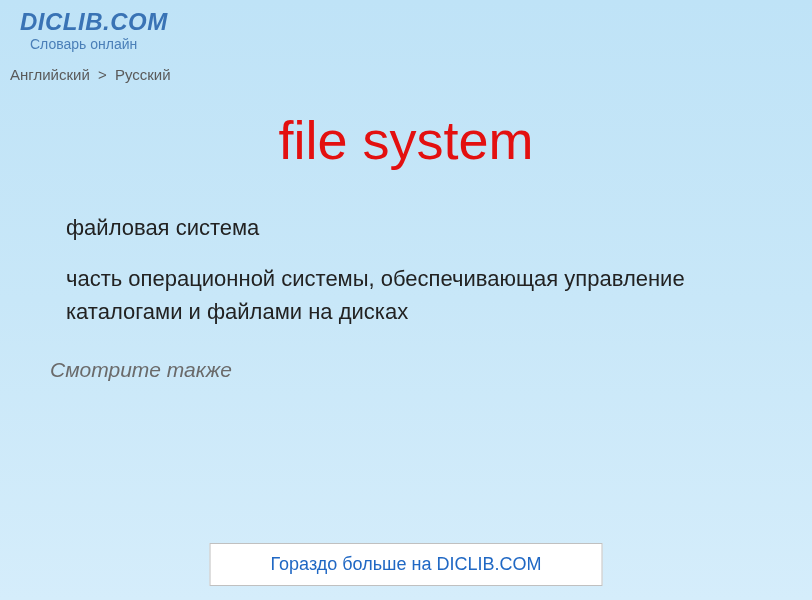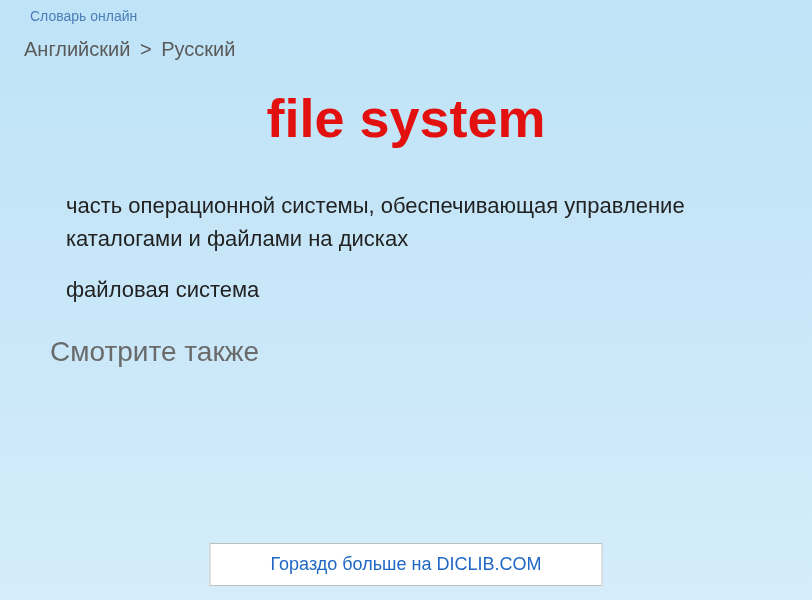--- a/index.html
+++ b/index.html
@@ -25,32 +25,32 @@
       font-style: italic;
       letter-spacing: 0.5px;
     }
     .site-subtitle {
       color: #4a7fb8;
       font-size: 14px;
       margin-top: 0;
       padding-left: 10px;
     }
     .breadcrumb {
-      padding: 10px 10px 6px 24px;
+      padding: 10px 10px 6px 10px;
       color: #5a5a5a;
-      font-size: 20px;
+      font-size: 15px;
     }
     .breadcrumb-sep {
       margin: 0 4px;
     }
     .term {
       text-align: center;
       color: #e31010;
       font-size: 54px;
-      font-weight: bold;
+      font-weight: normal;
       margin-top: 20px;
       margin-bottom: 40px;
     }
     .content {
       padding: 0 50px;
     }
     .category {
       color: #6a6a6a;
       font-style: italic;
       font-size: 19px;
@@ -58,50 +58,52 @@
     }
     .definition {
       color: #222;
       font-size: 22px;
       line-height: 1.5;
       margin-bottom: 18px;
       padding-left: 16px;
     }
     .see-also {
       color: #6a6a6a;
-      font-size: 28px;
+      font-style: italic;
+      font-size: 21px;
       margin-top: 30px;
     }
     .more-banner {
       position: absolute;
       bottom: 14px;
       left: 50%;
       transform: translateX(-50%);
       background: #fff;
       border: 1px solid #c0c0c0;
       padding: 10px 60px;
       color: #2068c4;
       font-size: 18px;
       cursor: pointer;
     }
   </style>
 </head>
 <body>
 
 <div class="header">
+  <div class="site-title">DICLIB.COM</div>
   <div class="site-subtitle">Словарь онлайн</div>
 </div>
 
 <div class="breadcrumb">
   <span>Английский</span>
   <span class="breadcrumb-sep">&gt;</span>
   <span>Русский</span>
 </div>
 
 <div class="term">file system</div>
 
 <div class="content">
+  <div class="definition">файловая система</div>
   <div class="definition">часть операционной системы, обеспечивающая управление каталогами и файлами на дисках</div>
-  <div class="definition">файловая система</div>
   <div class="see-also">Смотрите также</div>
 </div>
 
 <div class="more-banner">Гораздо больше на DICLIB.COM</div>
 
 </body></html>

